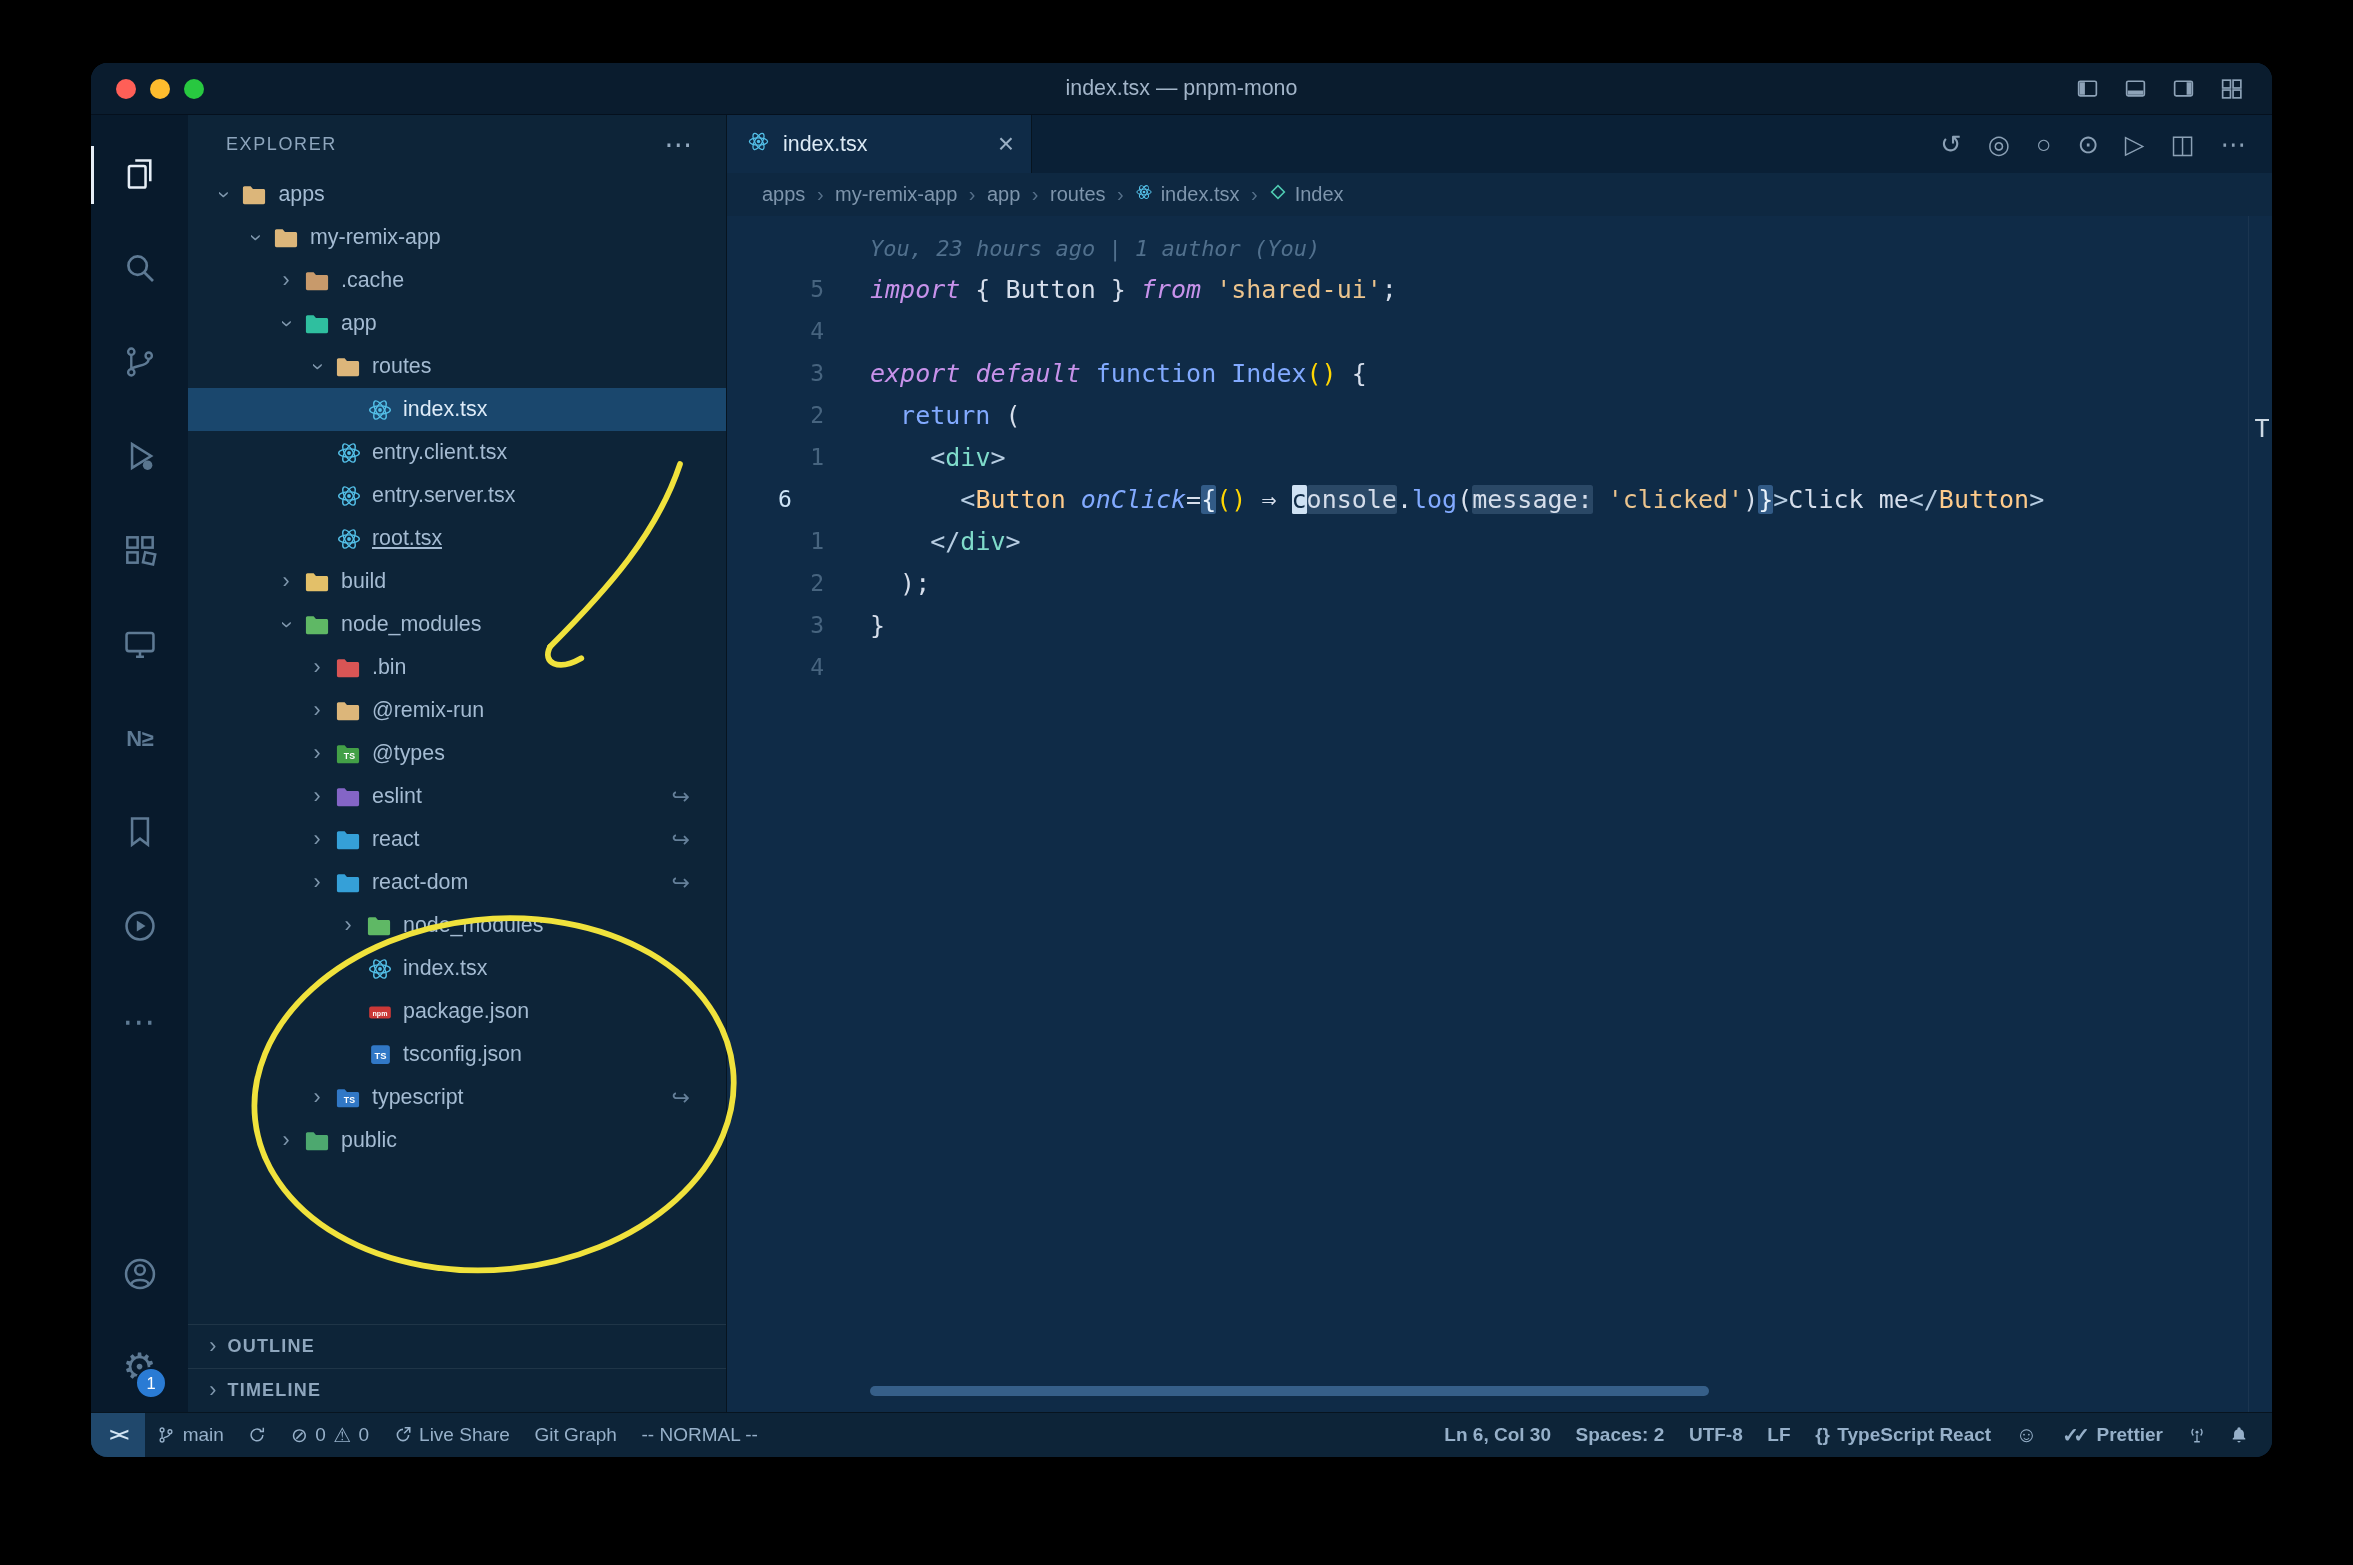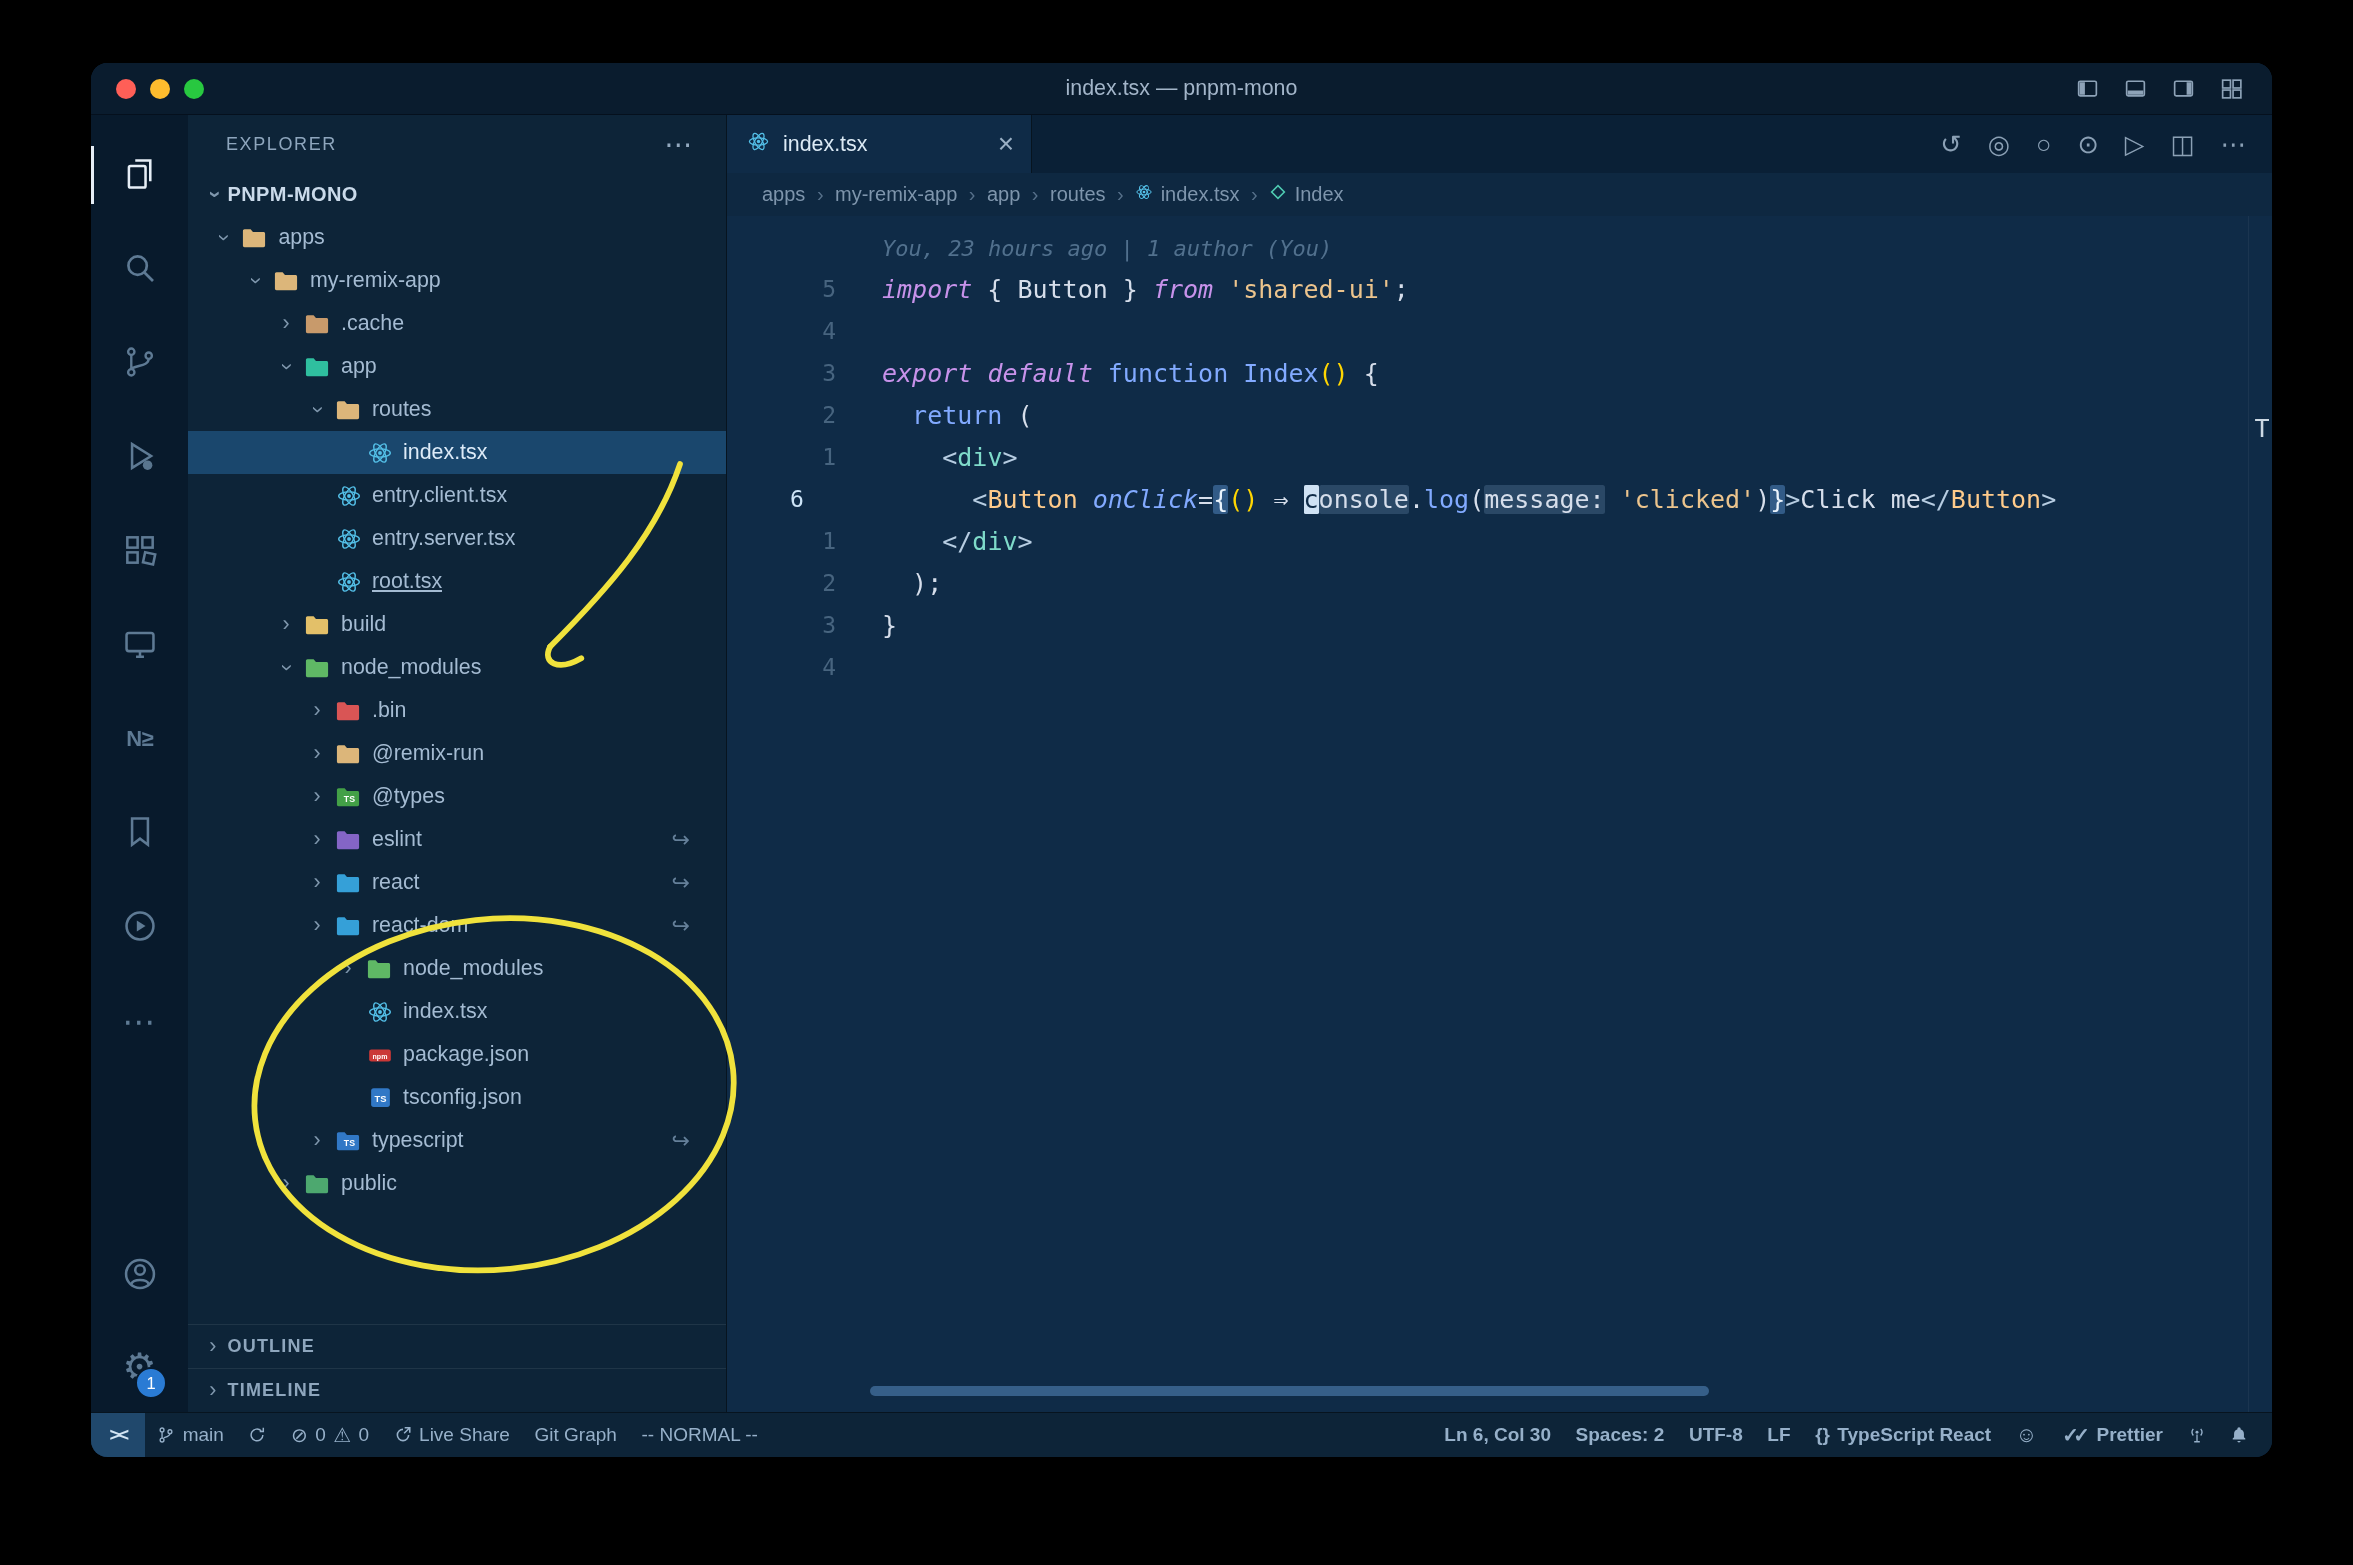--- a/index.html
+++ b/index.html
@@ -57,21 +57,21 @@
   .tab{width:267px;flex:0 0 auto;background:#0f2b47;border-right:0.8px solid #07141f;display:flex;
     align-items:center;gap:13px;padding:0 16.5px 0 20px;color:#dceaf5;font-size:21.4px;}
   .tab-close{margin-left:auto;color:#9ab0c5;font-size:28px;line-height:1;}
   .tab-actions{margin-left:auto;display:flex;align-items:center;gap:26px;padding-right:26px;
     color:#8ba0b5;font-size:25.5px;}
   .breadcrumbs{height:43px;flex:0 0 auto;background:#0e2841;display:flex;align-items:center;gap:11.5px;
     padding-left:35px;color:#7e95ac;font-size:20px;}
   .crumb{display:flex;align-items:center;gap:7.4px;}
   .crumb-sep{color:#56708a;font-size:20px;}
   .code{flex:1;position:relative;font-family:"DejaVu Sans Mono",monospace;font-size:25px;
-    padding-top:10px;min-height:0;padding-left:12px;}
+    padding-top:10px;min-height:0;}
   .code::after{content:"";position:absolute;right:23px;top:0;bottom:0;width:0.8px;background:rgba(255,255,255,.05);}
   .code-line{display:flex;height:42px;align-items:center;white-space:pre;}
   .gutter{flex:0 0 143px;box-sizing:border-box;text-align:right;padding-right:46px;color:#47647f;font-size:23px;}
   .gutter.cur{text-align:left;padding-left:51px;color:#cde4f7;}
   .tk-kw{color:#c792ea;font-style:italic;}
   .tk-ctl{color:#82aaff;}
   .tk-fn{color:#82aaff;}
   .tk-attr{color:#82aaff;font-style:italic;}
   .tk-str{color:#ecc48d;}
   .tk-comp{color:#ffcb8b;}
@@ -217,24 +217,20 @@
           <span class="gear-badge">1</span>
         </div>
       </div>
     </div>
 
     <div class="sidebar">
       <div class="sb-header">
         <span>EXPLORER</span>
         <span class="sb-more">⋯</span>
       </div>
-      <div class="root-row">
-        <span class="twistie open">›</span>
-        <span>PNPM-MONO</span>
-      </div>
       <div class="tree">
           <div class="trow" style="padding-left: 21.4px;">
             <span class="twistie open">›</span>
             <span class="ticon">
               <svg width="28" height="28" viewBox="0 0 24 24">
                 <path d="M2.5 6C2.5 5.2 3.1 4.5 3.9 4.5h5.2l2 2.4h9c.8 0 1.4.6 1.4 1.4v10.2c0 .8-.6 1.4-1.4 1.4H3.9c-.8 0-1.4-.6-1.4-1.4z" fill="#dcb67a"></path>
               </svg>
             </span>
             <span class="tlabel">apps</span>
           </div>

